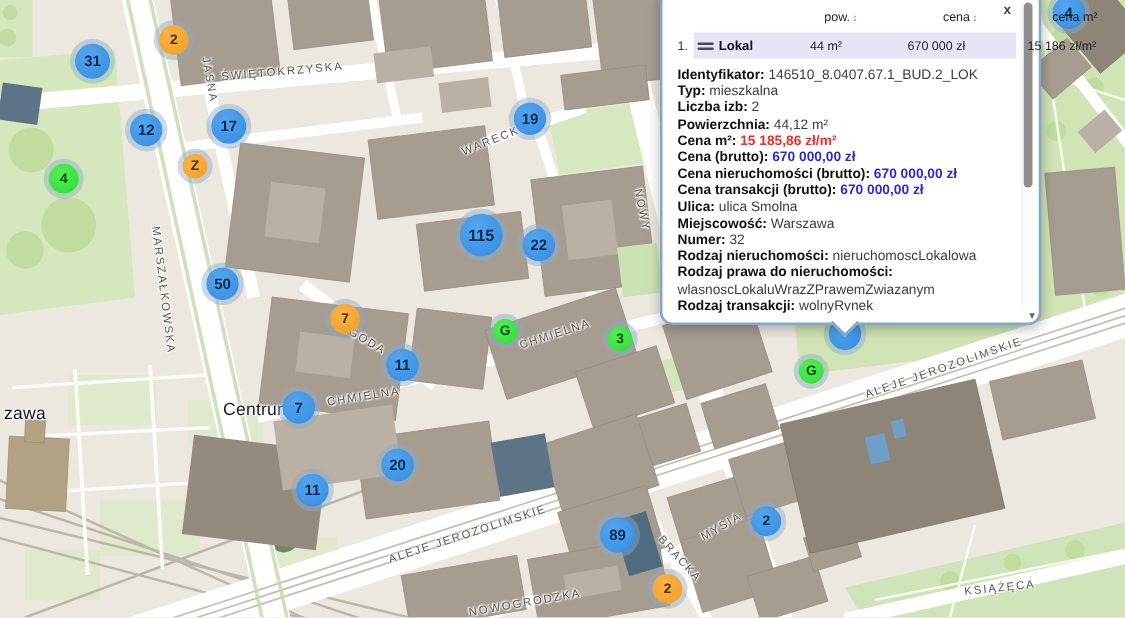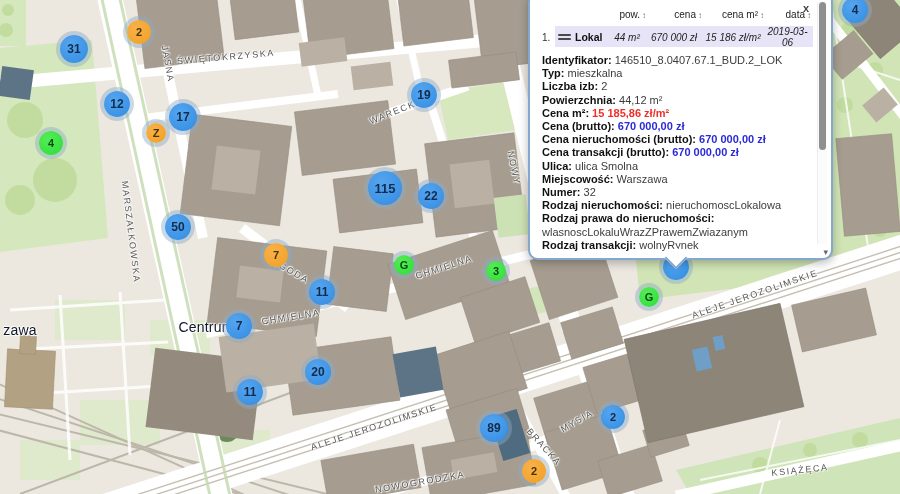--- a/index.html
+++ b/index.html
@@ -17,33 +17,33 @@
   .marker.green{background:radial-gradient(circle at 38% 32%, #55ec57, #2cdd38);color:#0c4a12;}
   
   .popup{position:absolute;left:528px;top:-8px;width:305px;height:268px;background:#fff;
     border:2px solid #84a7cd;border-radius:10px;box-shadow:0 3px 10px rgba(0,0,0,.28);
     z-index:20;box-sizing:border-box;padding:0 24px 0 12px;cursor:default;}
   .tip{position:absolute;left:138px;bottom:-8px;width:14px;height:14px;background:#fff;
     transform:rotate(45deg);border-right:2px solid #84a7cd;border-bottom:2px solid #84a7cd;z-index:21;}
   .popup-close{position:absolute;top:9px;right:22px;font-size:11px;font-weight:bold;color:#444;
     line-height:10px;cursor:pointer;}
   .ptable{margin-top:12px;}
-  .phead,.prow{display:grid;grid-template-columns:66px 38px 56px 62px 47px;align-items:center;}
+  .phead,.prow{display:grid;grid-template-columns:66px 38px 56px 62px 47px;align-items:center;gap:40px;}
   .phead{height:17px;}
   .hcell{font-size:10px;color:#222;text-align:right;cursor:pointer;}
   .sorticon{font-size:8px;color:#777;margin-left:2px;}
   .prow{position:relative;height:21px;margin-top:3px;font-size:10px;color:#222;cursor:pointer;}
   .prow::before{content:"";position:absolute;left:13px;right:-6px;top:0;bottom:0;background:#e8e4f8;z-index:0;}
   .prow>*{position:relative;z-index:1;}
   .rname{display:flex;align-items:center;gap:4px;}
   .ridx{width:12px;font-size:10px;color:#333;}
   .licon{display:inline-block;width:13px;}
   .licon i{display:block;height:2px;background:#4a4a4a;margin:2px 0;border-radius:1px;}
   .rname b{font-size:10.5px;color:#111;}
-  .rcell{text-align:center;font-style:italic;}
+  .rcell{text-align:left;}
   #details{margin-top:7px;}
   .dline{font-size:11px;line-height:13.2px;color:#3c3c3c;}
   .dline b{color:#111;}
   .dline .v.red{color:#f02f28;font-weight:bold;}
   .dline .v.blue{color:#2b2bdctypo} 
   .dline .v.blue{color:#2a2ad8;font-weight:bold;}
   .scrollbar{position:absolute;top:8px;right:4px;bottom:14px;width:9px;background:#fbfbfb;
     border-left:1px solid #eee;cursor:pointer;}
   .scroll-thumb{position:absolute;top:0;left:1px;width:7px;height:148px;background:#8f8f8f;border-radius:4px;cursor:pointer;}
   .scrolldown{position:absolute;right:3px;bottom:1px;font-size:9px;color:#666;cursor:pointer;}
@@ -224,21 +224,21 @@
       <span class="slabel" style="left: 544px; top: 447px; transform: translate(-50%, -50%) rotate(48deg);">BRACKA</span>
       <span class="slabel" style="left: 800px; top: 470px; transform: translate(-50%, -50%) rotate(-6deg);">KSIĄŻĘCA</span>
       <span class="slabel place" style="left: 20px; top: 330px; transform: translate(-50%, -50%) rotate(0deg);">zawa</span>
       <span class="slabel place" style="left: 206px; top: 327px; transform: translate(-50%, -50%) rotate(0deg);">Centrum</span>
     </div>
 
 <div id="markers">
       <div class="marker blue" style="left: 60px; top: 35px; height: 28px; width: 28px; font-size: 12px;">31</div>
       <div class="marker orange" style="left: 127px; top: 20px; height: 24px; width: 24px; font-size: 11px;">2</div>
       <div class="marker blue" style="left: 104px; top: 91px; height: 26px; width: 26px; font-size: 12px;">12</div>
-      <div class="marker blue" style="left: 169px; top: 103px; height: 28px; width: 28px; font-size: 12px;">17</div>
+      <div class="marker blue" style="left: 169px; top: 87px; height: 28px; width: 28px; font-size: 12px;">17</div>
       <div class="marker orange" style="left: 146px; top: 123px; height: 20px; width: 20px; font-size: 11px;">Z</div>
       <div class="marker green" style="left: 39px; top: 131px; height: 24px; width: 24px; font-size: 11px;">4</div>
       <div class="marker blue" style="left: 411px; top: 82px; height: 26px; width: 26px; font-size: 12px;">19</div>
       <div class="marker blue" style="left: 368px; top: 171px; height: 34px; width: 34px; font-size: 13px;">115</div>
       <div class="marker blue" style="left: 418px; top: 183px; height: 26px; width: 26px; font-size: 12px;">22</div>
       <div class="marker blue" style="left: 165px; top: 214px; height: 26px; width: 26px; font-size: 12px;">50</div>
       <div class="marker orange" style="left: 264px; top: 243px; height: 24px; width: 24px; font-size: 11px;">7</div>
       <div class="marker green" style="left: 394px; top: 255px; height: 20px; width: 20px; font-size: 11px;">G</div>
       <div class="marker green" style="left: 486px; top: 261px; height: 20px; width: 20px; font-size: 11px;">3</div>
       <div class="marker green" style="left: 639px; top: 287px; height: 20px; width: 20px; font-size: 11px;">G</div>

